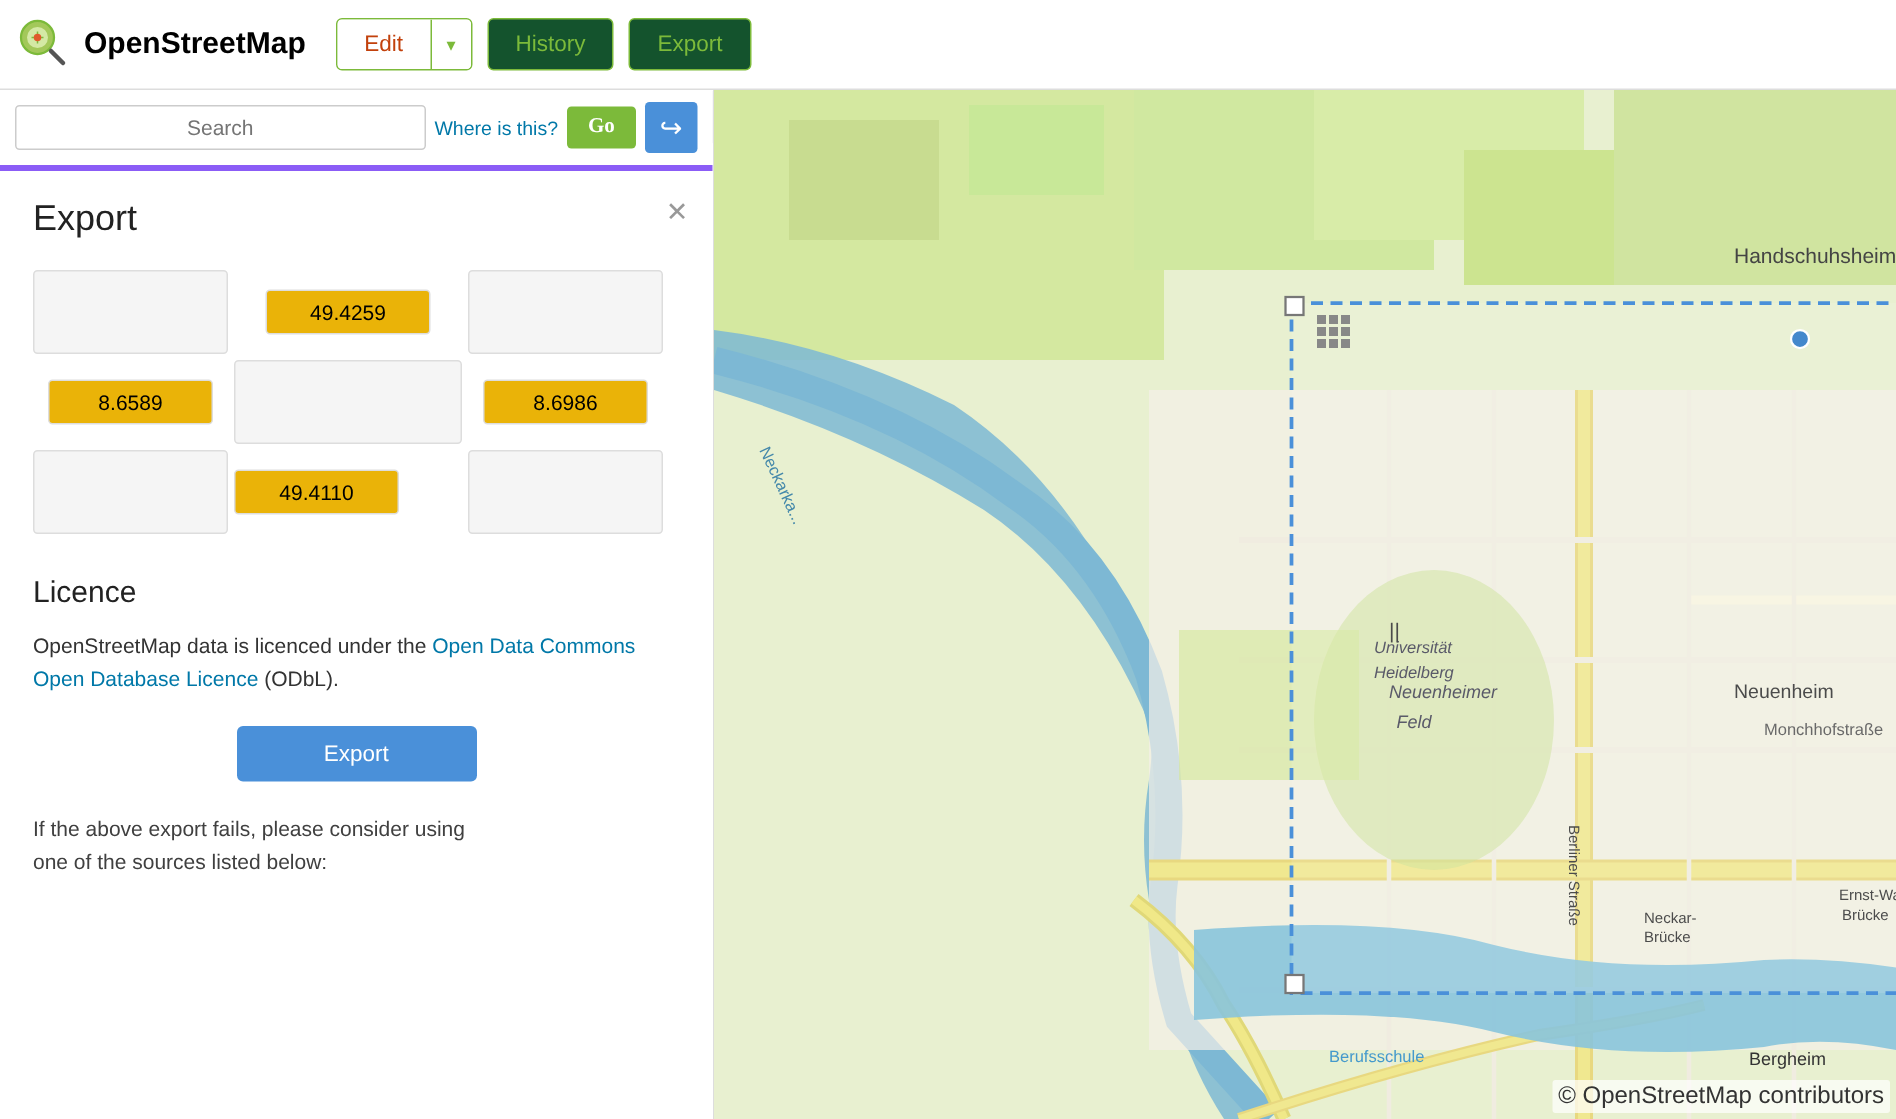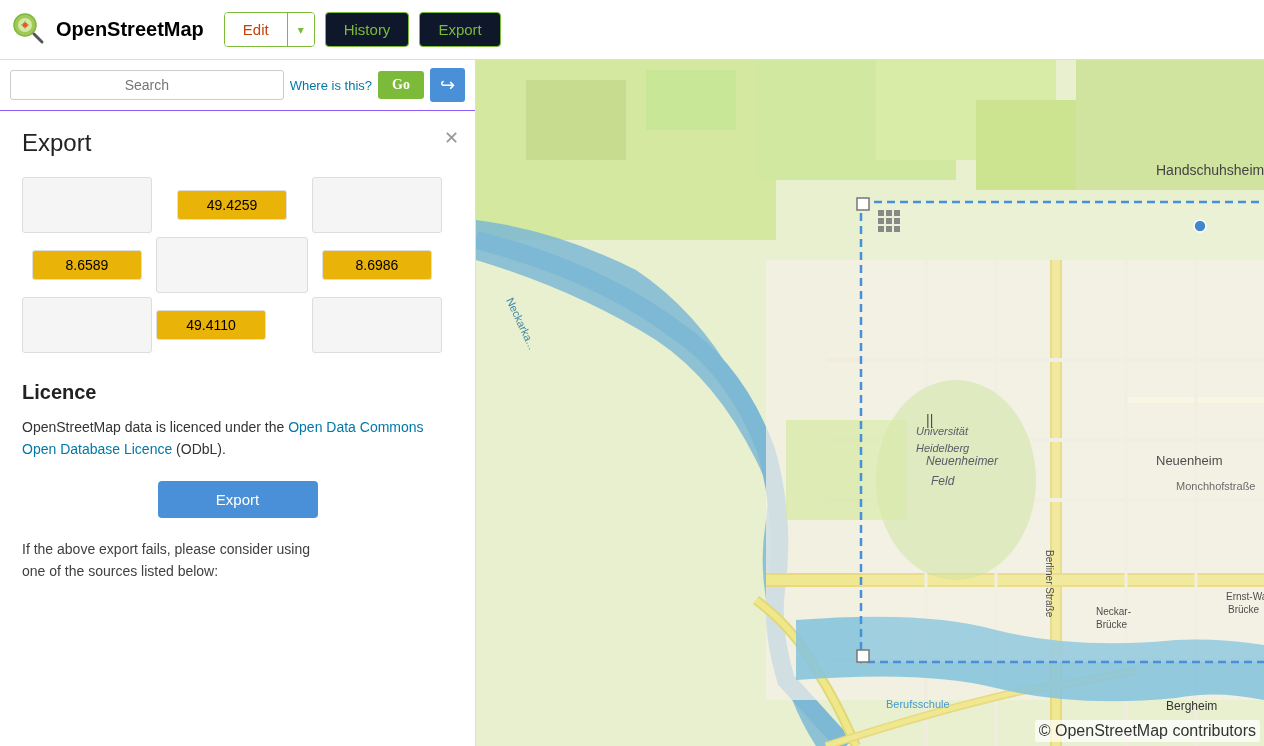--- a/index.html
+++ b/index.html
@@ -51,21 +51,21 @@
     .nav-btn-dropdown {
       background: #fff;
       border: none;
       border-left: 1px solid #7cba3a;
       color: #7cba3a;
       padding: 8px 10px;
       cursor: pointer;
       font-size: 12px;
     }
     .nav-btn-single {
-      background: #0f172a;
+      background: #14532d;
       border: 1px solid #7cba3a;
       border-radius: 4px;
       color: #7cba3a;
       font-size: 15px;
       padding: 8px 18px;
       cursor: pointer;
       font-weight: 500;
     }
 
     
@@ -103,21 +103,21 @@
       z-index: 10;
       border-radius: 0 4px 4px 0;
     }
 
     
     #search-bar {
       display: flex;
       align-items: center;
       padding: 8px 10px;
       background: #fff;
-      border-bottom: 1px solid #8b5cf6;
+      border-bottom: 4px solid #8b5cf6;
       gap: 6px;
     }
     #search-input {
       flex: 1;
       border: 1px solid #ccc;
       border-radius: 3px;
       padding: 6px 10px;
       font-size: 14px;
       color: #999;
       outline: none;
@@ -331,21 +331,21 @@
         </div>
 
         <div class="coord-cell coord-cell-empty" style="background:#f5f5f5;border:1px solid #ddd;border-radius:3px;"></div>
         <div class="coord-cell" style="display:flex;align-items:center;justify-content:flex-start;">
           <input class="coord-input" type="text" value="49.4110" style="">
         </div>
         <div class="coord-cell coord-cell-empty" style="background:#f5f5f5;border:1px solid #ddd;border-radius:3px;"></div>
       </div>
 
       <div id="licence-section">
-        <h2 id="licence-title" style="font-size:20px;font-weight:bold;margin-bottom:12px;color:#222;">Licence</h2>
+        <h2 id="licence-title" style="font-size:20px;font-weight:normal;margin-bottom:12px;color:#222;">Licence</h2>
         <p id="licence-text" style="font-size:14px;color:#333;line-height:1.6;">
           <span>OpenStreetMap data is licenced under the </span><a id="licence-link" href="#" style="color:#0078a8;text-decoration:none;">Open Data Commons Open Database Licence</a><span> (ODbL).</span>
         </p>
       </div>
 
       <button class="export-action-btn">Export</button>
 
       <p id="below-export-text" style="font-size:14px;color:#404040;line-height:1.6;">
         <span>If the above export fails, please consider using</span><br>
         <span>one of the sources listed below:</span>

